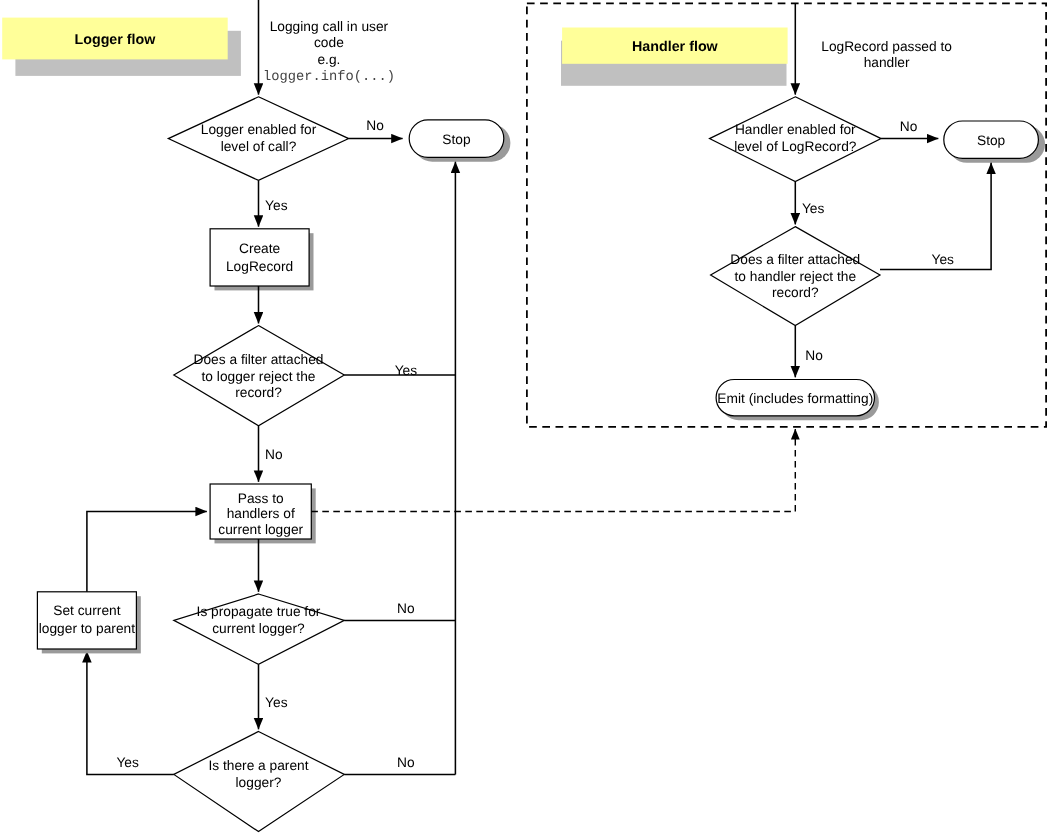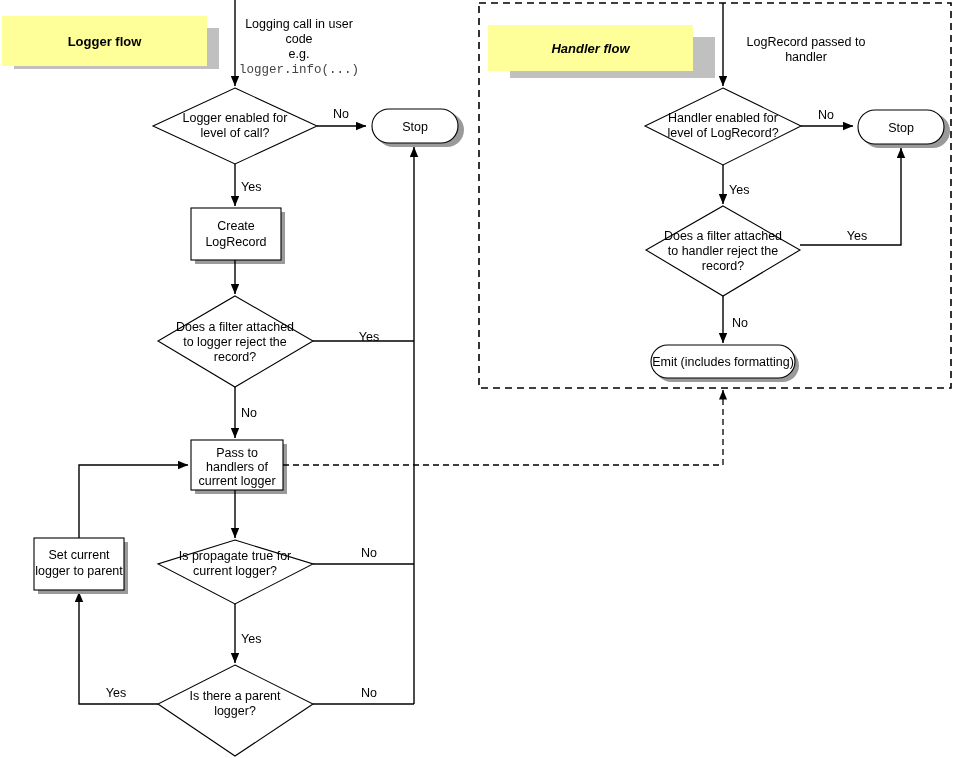--- a/index.html
+++ b/index.html
@@ -210,25 +210,25 @@
     <text x="299" y="43" text-anchor="middle">code</text>
     <text x="299" y="58" text-anchor="middle">e.g.</text>
     <text class="mono" x="299" y="73" text-anchor="middle">logger.info(...)</text>
 
     <text x="806" y="46" text-anchor="middle">LogRecord passed to</text>
     <text x="806" y="61" text-anchor="middle">handler</text>
   </svg>
 
   <div class="banner">
     <div class="banner-shadow" style="left:14px; top:28px; width:205px; height:41px;"></div>
-    <div class="banner-box" style="left:2px; top:16px; width:205px; height:50px;">
+    <div class="banner-box" style="left:2px; top:16px; width:205px; height:38px;">
       <span class="banner-label">Logger flow</span>
     </div>
   </div>
 
   <div class="banner">
     <div class="banner-shadow" style="left:510px; top:37px; width:205px; height:41px;"></div>
-    <div class="banner-box" style="left:488px; top:25px; width:205px; height:46px;font-style:italic;">
+    <div class="banner-box" style="left:511px; top:25px; width:205px; height:33px;">
       <span class="banner-label">Handler flow</span>
     </div>
   </div>
 
 </div>
 
 </body></html>

